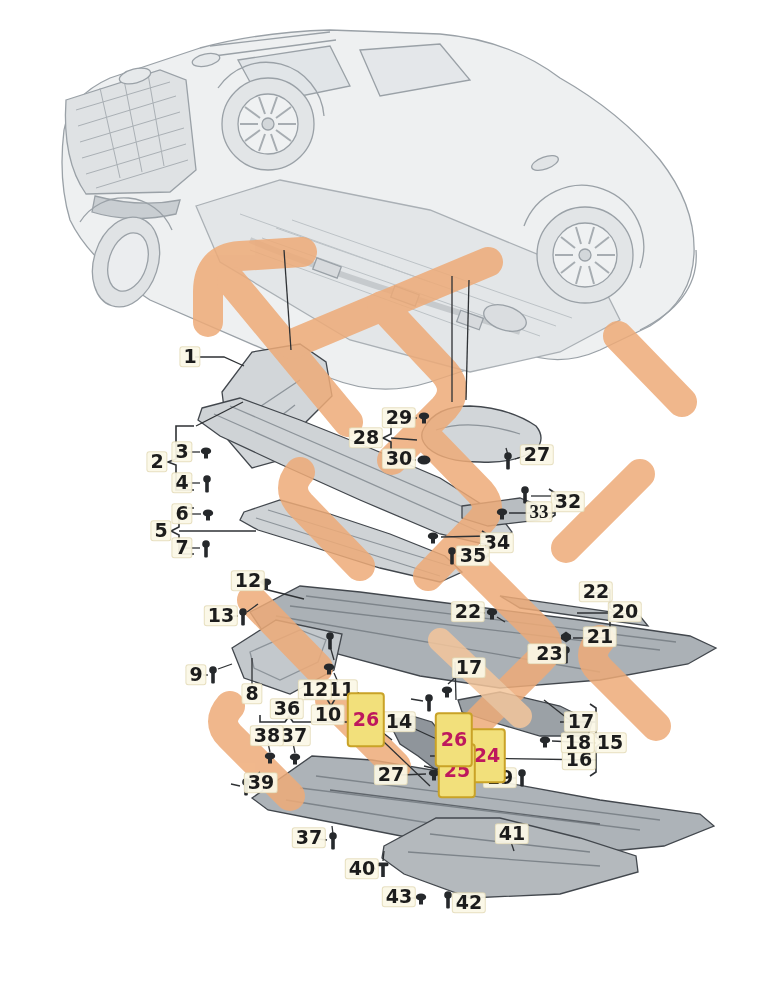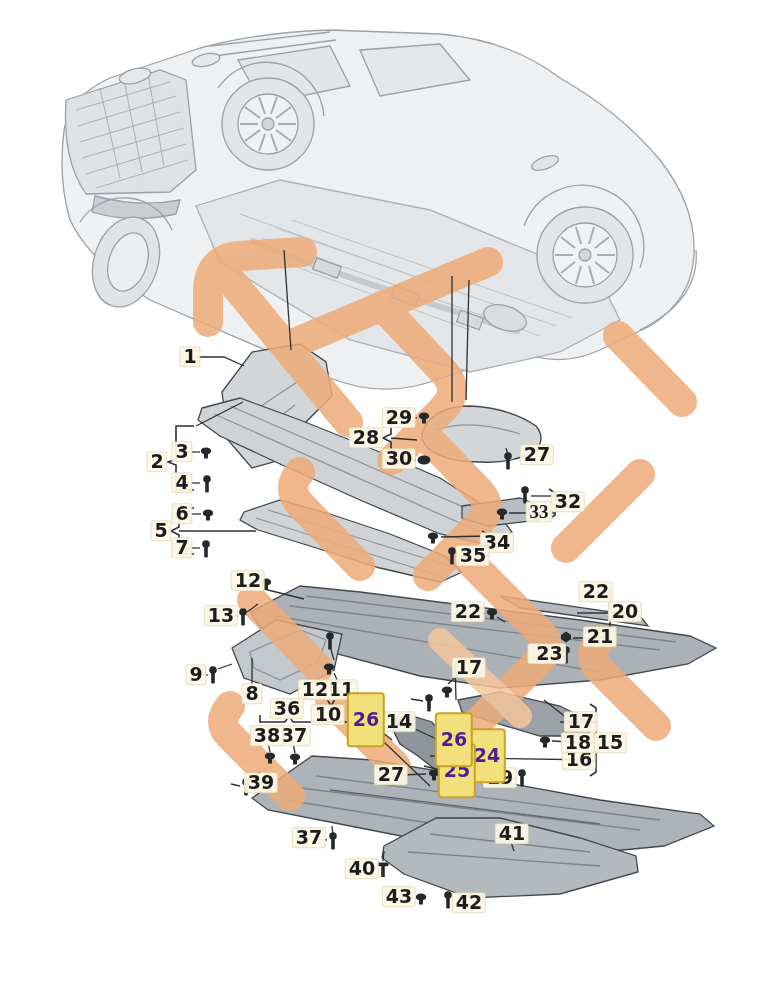--- a/index.html
+++ b/index.html
@@ -5,21 +5,21 @@
   html,body{margin:0;padding:0;background:#ffffff;}
   .stage{position:relative;width:764px;height:1000px;background:#ffffff;overflow:hidden;
          font-family:"DejaVu Sans","Liberation Sans",sans-serif;}
   .stage svg{position:absolute;left:0;top:0;}
   #callouts{position:absolute;left:0;top:0;width:764px;height:1000px;pointer-events:none;}
   .co{position:absolute;transform:translate(-50%,-50%);
       font-weight:bold;font-size:19px;line-height:1.02;color:#1c1c1c;
       background:rgba(251,247,230,0.93);border:1px solid rgba(206,194,142,0.45);
       border-radius:3px;padding:0 3px;white-space:nowrap;}
   .co.hi{background:var(--hl-fill,#f2e07b);border:2px solid var(--hl-border,#c9a227);
-         color:#4c1d95;border-radius:4px;padding:16px 4px;}
+         color:#be185d;border-radius:4px;padding:16px 4px;}
 </style>
 </head>
 <body>
 
 <div class="stage">
 
 <svg width="764" height="1000" viewBox="0 0 764 1000">
 
   <g stroke="#9aa1a7" stroke-width="1.3" fill="#eef0f1">
     <path d="M64,130 Q70,96 110,78 L200,48 Q260,32 330,30 L440,34 Q510,40 560,78 Q620,112 660,160 Q696,206 694,254 Q692,300 650,326 L600,350 Q560,368 520,352 L430,382 Q380,398 330,378 L150,300 Q90,262 70,220 Q58,180 64,130 Z"></path>

